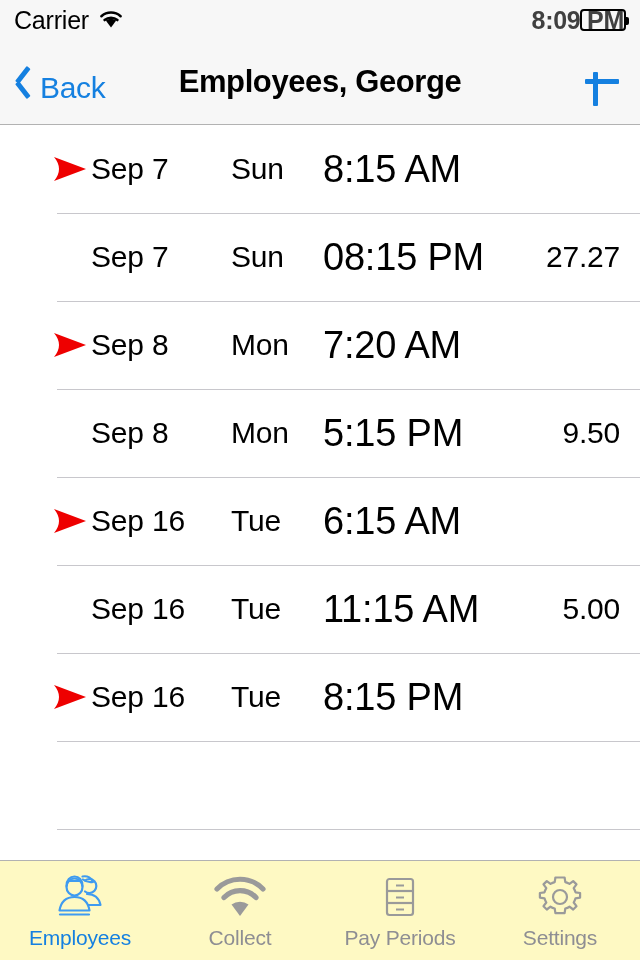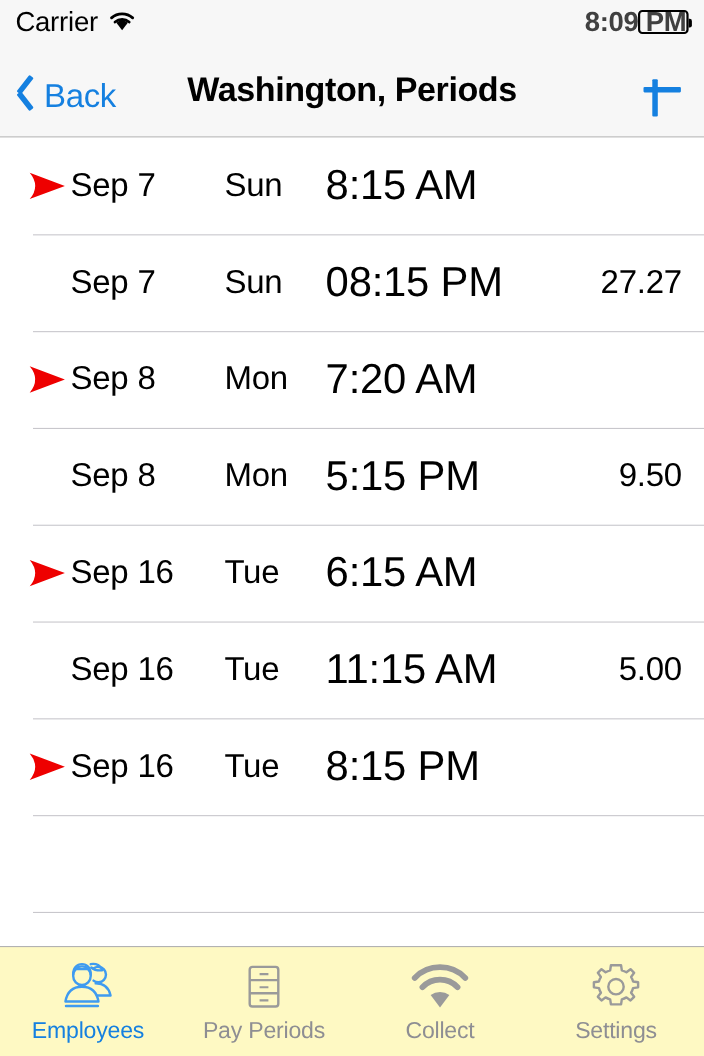--- a/index.html
+++ b/index.html
@@ -27,42 +27,42 @@
   .battery { position:relative; width:46px; height:22px; border:2px solid #000; border-radius:4px; padding:2px; }
   .battery-fill { width:100%; height:100%; background:#000; border-radius:1px; }
   .battery-cap { position:absolute; right:-5px; top:6px; width:3px; height:8px; background:#000; border-radius:0 2px 2px 0;}
 
   
   .navbar {
     height:85px; flex:0 0 85px; background:#f7f7f7;
     border-bottom:1px solid #b2b2b2;
     display:flex; align-items:center; position:relative; padding:0 14px;
   }
-  .nav-back { display:flex; align-items:flex-end; gap:6px; cursor:pointer; z-index:2;margin-top:12px; }
+  .nav-back { display:flex; align-items:flex-start; gap:6px; cursor:pointer; z-index:2;margin-top:12px; }
   .chev-left { width:20px; height:32px; position:relative; }
   .chev-left::before, .chev-left::after {
     content:""; position:absolute; left:3px; width:19px; height:5px;
     background:#1580e0; border-radius:1px;
   }
   .chev-left::before { top:9px; transform:rotate(-52deg); transform-origin:left center; }
   .chev-left::after  { top:9px; transform:rotate(52deg);  transform-origin:left center; }
   .nav-back-label { font-size:30px; color:#1580e0; letter-spacing:-0.3px; }
   .nav-title {
     position:absolute; left:0; right:0; text-align:center;
     font-size:31px; font-weight:bold; color:#000; letter-spacing:-0.4px;
   }
   .nav-add { margin-left:auto; width:48px; height:48px; position:relative; cursor:pointer; z-index:2; }
   .nav-add::before, .nav-add::after {
     content:""; position:absolute; background:#1580e0; border-radius:1px;
   }
   .nav-add::before { left:7px; top:21px; width:34px; height:5px; }
   .nav-add::after  { left:14.5px; top:13.5px; width:5px; height:34px; }
 
   
-  .list { flex:1 1 auto; background:#fff; overflow:hidden; }
+  .list { flex:1 1 auto; background:#fff; overflow:hidden;padding-left:27px; }
   .row {
     position:relative; height:88px; display:flex; align-items:center;
     background:#fff; cursor:pointer;
   }
   .row + .row::before {
     content:""; position:absolute; left:30px; right:0; top:0;
     height:1px; background:#c8c7cc;
   }
   .row.empty { cursor:default; }
   .marker { width:42px; flex:0 0 42px; display:flex; align-items:center; justify-content:center; margin-left:22px;}
@@ -108,21 +108,21 @@
         <span class="battery-cap"></span>
       </span>
     </div>
   </div>
 
   <div class="navbar">
     <div class="nav-back">
       <span class="chev-left"></span>
       <span class="nav-back-label">Back</span>
     </div>
-    <div class="nav-title">Washington, Periods</div>
+    <div class="nav-title">Employees, George</div>
     <div class="nav-add"></div>
   </div>
 
   <div class="list">
 
     <div class="row">
       <div class="marker">
         <svg class="dart" viewBox="0 0 34 26">
             <path d="M1 1 L33 13 L1 25 Q11 13 1 1 Z" fill="#ee0000"></path>
           </svg>
@@ -224,45 +224,45 @@
           <path d="M14 7 h13"></path>
           <path d="M20.5 23 c-8 0 -13.5 4.5 -15 13.5 h30 c-1.5 -9 -7 -13.5 -15 -13.5 z"></path>
           <path d="M6 40.5 h29"></path>
         </svg>
       </span>
       <span class="tab-label">Employees</span>
     </div>
 
     <div class="tab">
       <span class="tab-icon">
+        <svg width="54" height="42" viewBox="0 0 54 42">
+          <path d="M27 40 L18.5 28.5 A14.5 14.5 0 0 1 35.5 28.5 Z" fill="#9a9a9a"></path>
+          <path d="M4 13 A32 32 0 0 1 50 13" stroke="#9a9a9a" stroke-width="5.2" fill="none" stroke-linecap="round"></path>
+          <path d="M11 21.5 A22 22 0 0 1 43 21.5" stroke="#9a9a9a" stroke-width="5.2" fill="none" stroke-linecap="round"></path>
+        </svg>
+      </span>
+      <span class="tab-label">Collect</span>
+    </div>
+
+    <div class="tab">
+      <span class="tab-icon">
         <svg width="46" height="46" viewBox="0 0 46 46" fill="none" stroke="#9a9a9a" stroke-width="2.2" stroke-linejoin="round">
           <rect x="10" y="5" width="26" height="36" rx="2.5"></rect>
           <line x1="10" y1="17" x2="36" y2="17"></line>
           <line x1="10" y1="29" x2="36" y2="29"></line>
           <line x1="19" y1="11.5" x2="27" y2="11.5" stroke-width="2"></line>
           <line x1="19" y1="23.5" x2="27" y2="23.5" stroke-width="2"></line>
           <line x1="19" y1="35.5" x2="27" y2="35.5" stroke-width="2"></line>
         </svg>
       </span>
       <span class="tab-label">Pay Periods</span>
     </div>
 
     <div class="tab">
       <span class="tab-icon">
-        <svg width="54" height="42" viewBox="0 0 54 42">
-          <path d="M27 40 L18.5 28.5 A14.5 14.5 0 0 1 35.5 28.5 Z" fill="#9a9a9a"></path>
-          <path d="M4 13 A32 32 0 0 1 50 13" stroke="#9a9a9a" stroke-width="5.2" fill="none" stroke-linecap="round"></path>
-          <path d="M11 21.5 A22 22 0 0 1 43 21.5" stroke="#9a9a9a" stroke-width="5.2" fill="none" stroke-linecap="round"></path>
-        </svg>
-      </span>
-      <span class="tab-label">Collect</span>
-    </div>
-
-    <div class="tab">
-      <span class="tab-icon">
         <svg width="48" height="48" viewBox="0 0 48 48" fill="none" stroke="#9a9a9a" stroke-width="2.2" stroke-linejoin="round">
           <path d="M24 4.5 l4.6 0 0.7 4.6 a15.6 15.6 0 0 1 4.2 1.8 l3.7-2.8 3.3 3.3 -2.8 3.7 a15.6 15.6 0 0 1 1.8 4.2 l4.6 0.7 0 4.6 -4.6 0.7 a15.6 15.6 0 0 1 -1.8 4.2 l2.8 3.7 -3.3 3.3 -3.7-2.8 a15.6 15.6 0 0 1 -4.2 1.8 l-0.7 4.6 -4.6 0 -4.6 0 -0.7-4.6 a15.6 15.6 0 0 1 -4.2-1.8 l-3.7 2.8 -3.3-3.3 2.8-3.7 a15.6 15.6 0 0 1 -1.8-4.2 l-4.6-0.7 0-4.6 4.6-0.7 a15.6 15.6 0 0 1 1.8-4.2 l-2.8-3.7 3.3-3.3 3.7 2.8 a15.6 15.6 0 0 1 4.2-1.8 l0.7-4.6 z"></path>
           <circle cx="24" cy="24" r="7"></circle>
         </svg>
       </span>
       <span class="tab-label">Settings</span>
     </div>
 
   </div>
 </div>

